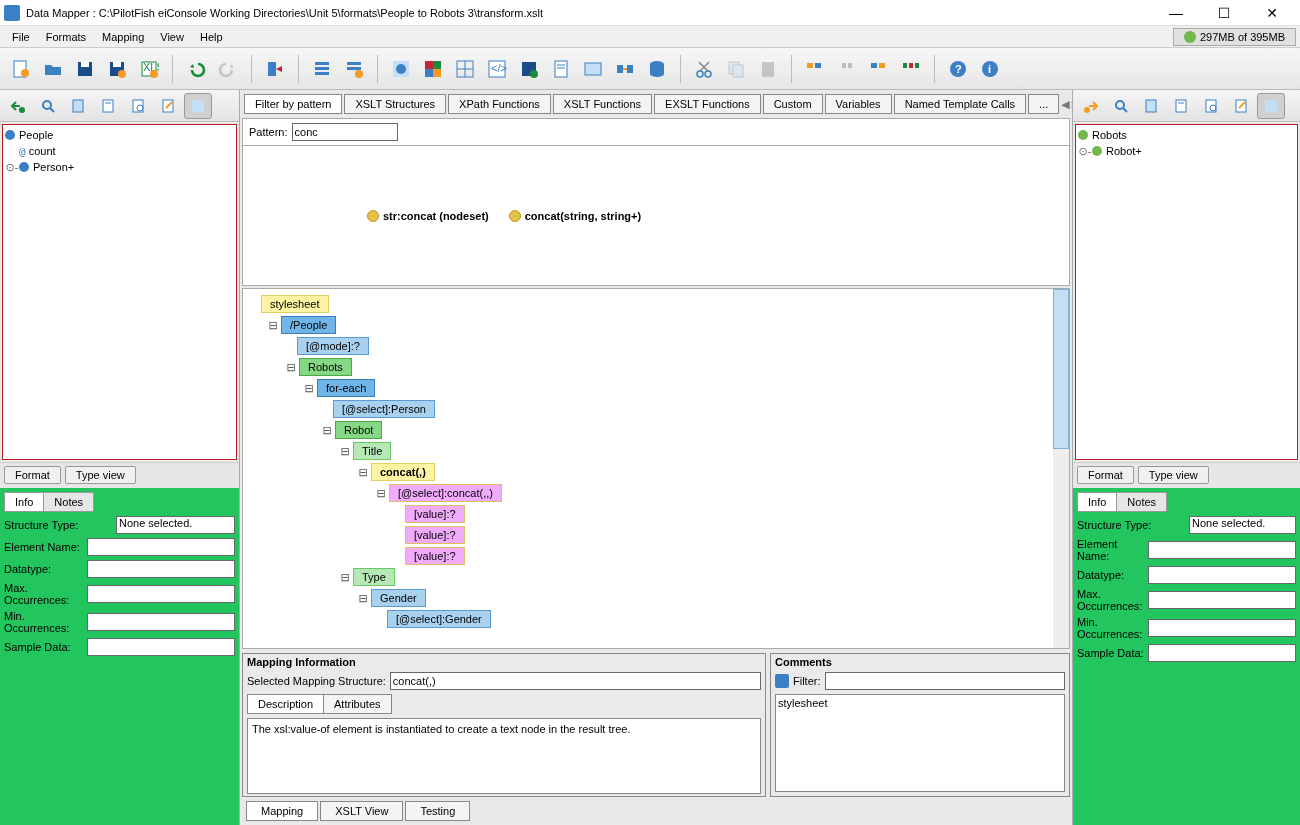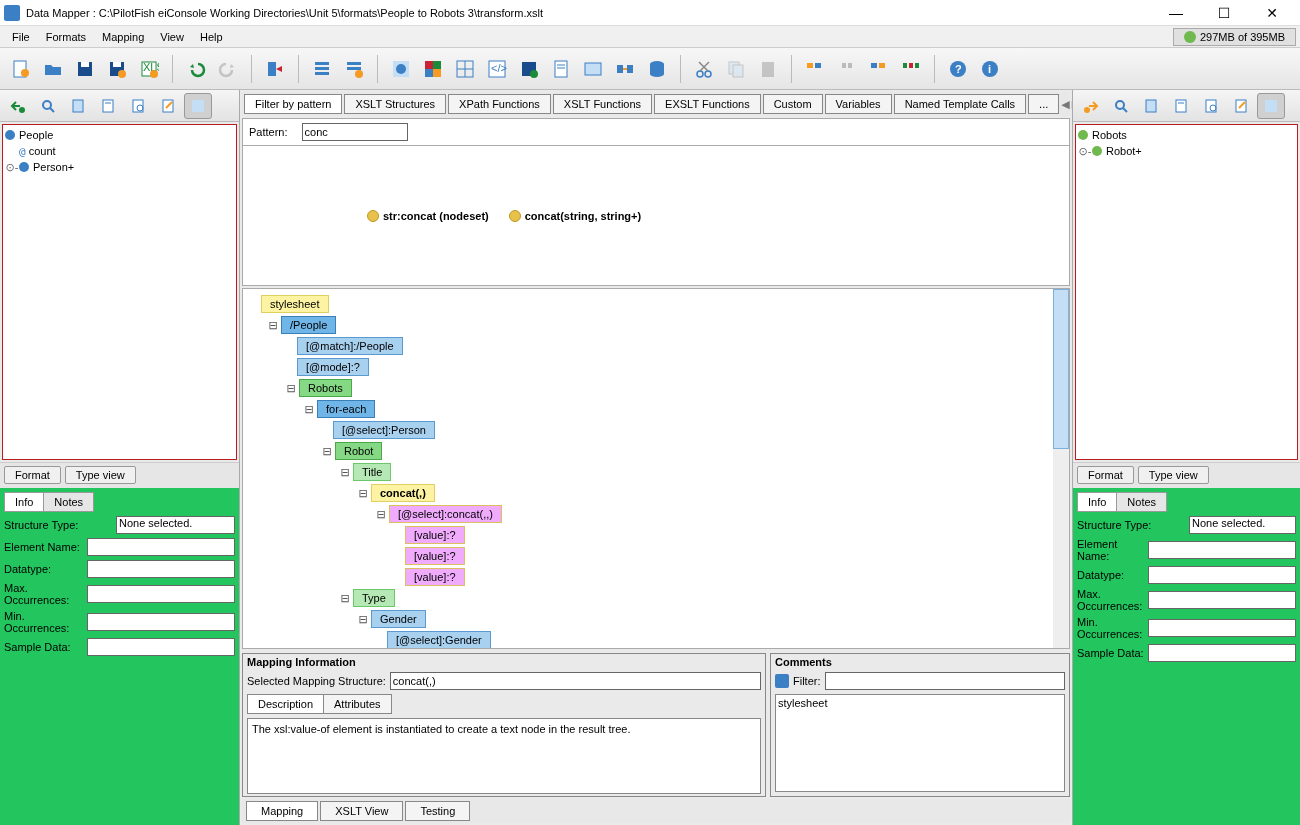--- a/index.html
+++ b/index.html
@@ -38,21 +38,21 @@
 .info-tab.inactive { background: #e6e6e6; }
 .info-row { display: flex; align-items: center; margin: 4px 0; }
 .info-label { width: 112px; }
 .info-input { flex: 1; height: 18px; border: 1px solid #666; background: #fff; padding: 0 2px; }
 .center-panel { flex: 1; display: flex; flex-direction: column; min-width: 0; background: #eaeaea; }
 .filter-tabs { height: 24px; display: flex; align-items: center; background: #e8e8e8; padding: 0 2px; gap: 2px; margin: 2px; }
 .filter-tab { padding: 3px 10px; border: 1px solid #888; background: #f4f4f4; font-size: 11px; white-space: nowrap; }
 .filter-tab.active { background: #fff; }
 .nav-arrows { margin-left:auto; display:flex; gap:2px; align-items:center; color:#777; }
 .pattern-row { display: flex; align-items: center; padding: 4px 6px; background: #fff; border: 1px solid #aaa; margin: 0 2px; }
-.pattern-row input { width: 106px; height: 18px; border: 1px solid #666; margin-left: 14px; padding: 0 2px; }
+.pattern-row input { width: 106px; height: 18px; border: 1px solid #666; margin-left: 4px; padding: 0 2px; }
 .fn-results { flex: 0 0 140px; background: #fff; border: 1px solid #aaa; margin: 0 2px; border-top: none; padding: 4px; display: flex; gap: 20px; }
 .fn-item { display: flex; align-items: center; gap: 4px; }
 .fn-dot { width: 12px; height: 12px; border-radius: 50%; background: #e8c14a; border: 1px solid #c09820; }
 .fn-label { font-weight: bold; }
 .xslt-tree { background: #fff; border: 1px solid #aaa; margin: 2px; overflow: auto; position: relative; flex:1; }
 .scroll-thick { position:absolute; right:0; top:0; width:16px; height:100%; background:#eee; }
 .scroll-thumb { position:absolute; right:0; top:0; width:16px; height:160px; background:#c4dff5; border:1px solid #7bb1e0; }
 .xslt-tree-inner { padding: 4px; }
 .xnode { height: 20px; display: flex; align-items: center; margin: 1px 0; }
 .xnode-label { padding: 2px 8px; border: 1px solid; font-size: 11px; white-space: nowrap; }
@@ -423,24 +423,20 @@
       <div class="scroll-thumb"></div>
       <div class="xslt-tree-inner" id="xslt-tree-inner">
           <div class="xnode" style="padding-left: 0px;">
             <span style="width: 14px; display: inline-block;"></span>
             <span class="xnode-label x-yellow">stylesheet</span>
           </div>
           <div class="xnode" style="padding-left: 18px;">
             <span class="tree-expander">⊟</span>
             <span class="xnode-label x-blue">/People</span>
           </div>
-          <div class="xnode" style="padding-left: 36px;">
-            <span style="width: 14px; display: inline-block;"></span>
-            <span class="xnode-label x-bluelt">[@match]:/People</span>
-          </div>
           <div class="xnode" style="padding-left: 36px; text-align: right;">
             <span style="width: 14px; display: inline-block;"></span>
             <span class="xnode-label x-bluelt">[@mode]:?</span>
           </div>
           <div class="xnode" style="padding-left: 36px;">
             <span class="tree-expander">⊟</span>
             <span class="xnode-label x-green">Robots</span>
           </div>
           <div class="xnode" style="padding-left: 54px;">
             <span class="tree-expander">⊟</span>

